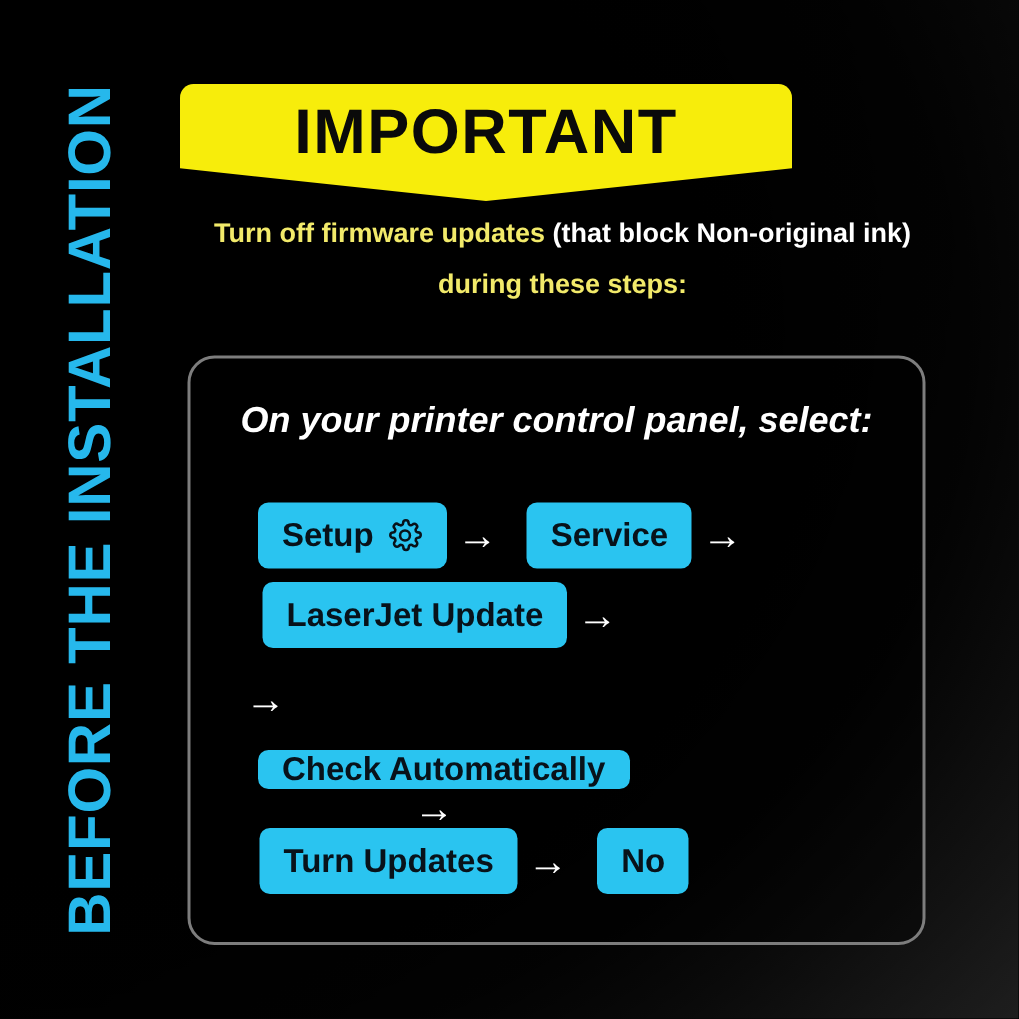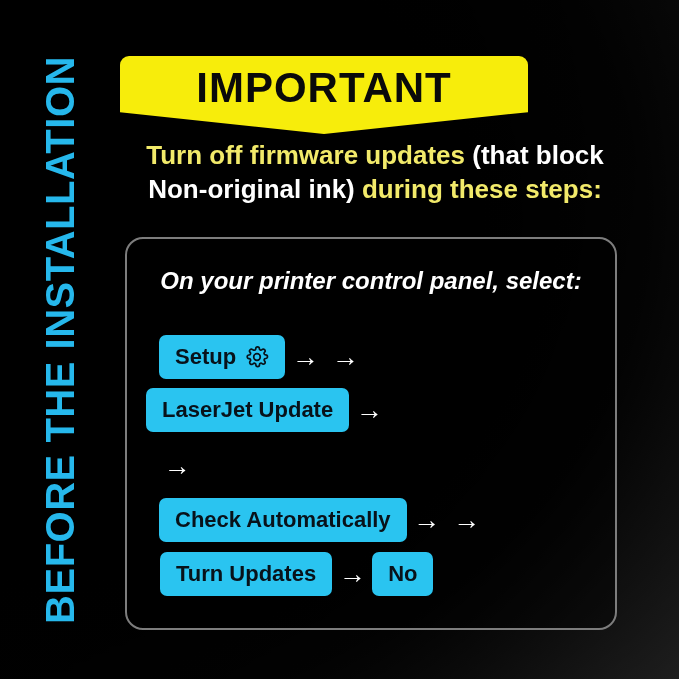--- a/index.html
+++ b/index.html
@@ -66,21 +66,21 @@
     line-height: 56px;
   }
 
   
   #subtitle {
     position: absolute;
     left: 130px;
     top: 138px;
     width: 490px;
     text-align: center;
-    font-size: 26px;
+    font-size: 18px;
     font-weight: bold;
     line-height: 34px;
     color: #f2ea6a;
   }
   #subtitle .white { color: #ffffff; }
 
   
   #steps-panel {
     position: absolute;
     left: 125px;
@@ -117,37 +117,38 @@
     font-size: 22px;
     font-weight: bold;
     display: flex;
     align-items: center;
     justify-content: center;
     gap: 9px;
     padding: 0 16px;
     height: 44px;
     box-sizing: border-box;
     white-space: nowrap;
+    margin-left: 13px;
   }
   .arrow {
     display: inline-block;
     width: 40px;
     text-align: center;
     color: #ffffff;
     font-size: 27px;
     font-weight: bold;
     line-height: 1;
   }
   .gear-icon { display: block; width: 24px; height: 24px; }
   .gear-icon svg { display: block; }
 
   #row-1 { left: 159px; top: 337px; }
-  #row-2 { left: 146px; top: 390px; }
+  #row-2 { left: 162px; top: 390px; }
   #row-3 { left: 157px; top: 446px; }
-  #row-4 { left: 159px; top: 500px; }
+  #row-4 { left: 159px; top: 500px; flex-direction: column; }
   #row-5 { left: 160px; top: 554px; }
 </style>
 </head>
 <body>
 
 <div id="canvas">
 
   <div id="vertical-title-wrap">
     <div id="vertical-title">BEFORE THE INSTALLATION</div>
   </div>
@@ -168,20 +169,23 @@
     <div class="pill">
       <span>Setup</span>
       <span class="gear-icon">
         <svg viewBox="0 0 24 24" width="24" height="24" fill="none" stroke="#08121a" stroke-width="1.7" stroke-linecap="round" stroke-linejoin="round">
           <circle cx="12" cy="12" r="3.3"></circle>
           <path d="M19.3 14.4a1.5 1.5 0 0 0 .3 1.66l.05.05a1.8 1.8 0 1 1-2.55 2.55l-.05-.05a1.5 1.5 0 0 0-1.66-.3 1.5 1.5 0 0 0-.9 1.37v.14a1.8 1.8 0 1 1-3.6 0v-.07a1.5 1.5 0 0 0-.98-1.37 1.5 1.5 0 0 0-1.66.3l-.05.05A1.8 1.8 0 1 1 5.14 16.2l.05-.05a1.5 1.5 0 0 0 .3-1.66 1.5 1.5 0 0 0-1.37-.9H4a1.8 1.8 0 1 1 0-3.6h.07a1.5 1.5 0 0 0 1.37-.98 1.5 1.5 0 0 0-.3-1.66l-.05-.05A1.8 1.8 0 1 1 7.64 4.75l.5.05a1.5 1.5 0 0 0 1.66.3h.07a1.5 1.5 0 0 0 .9-1.37V3.6a1.8 1.8 0 1 1 3.6 0v.07a1.5 1.5 0 0 0 .9 1.37 1.5 1.5 0 0 0 1.66-.3l.05-.05a1.8 1.8 0 1 1 2.55 2.55l-.05.05a1.5 1.5 0 0 0-.3 1.66v.07a1.5 1.5 0 0 0 1.37.9h.14a1.8 1.8 0 1 1 0 3.6h-.07a1.5 1.5 0 0 0-1.37.9z"></path>
         </svg>
       </span>
     </div>
     <span class="arrow">→</span>
+    <div class="pill">
+      <span>Service</span>
+    </div>
     <span class="arrow">→</span>
   </div>
 
   <div class="step-row" id="row-2">
     <div class="pill">
       <span>LaserJet Update</span>
     </div>
     <span class="arrow">→</span>
   </div>
 

